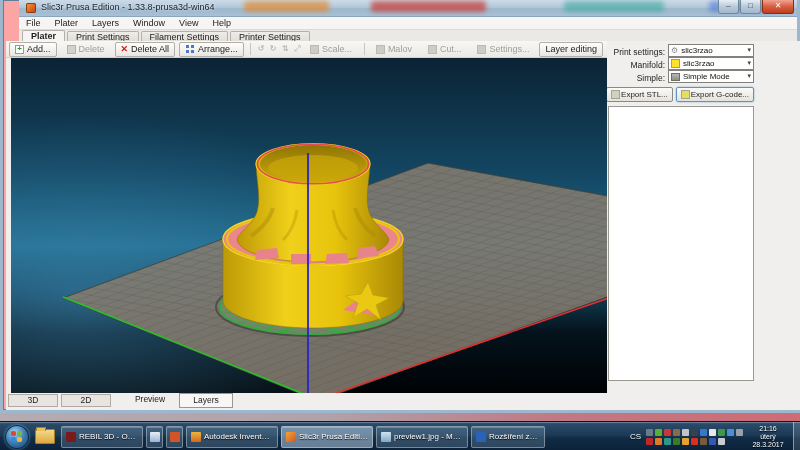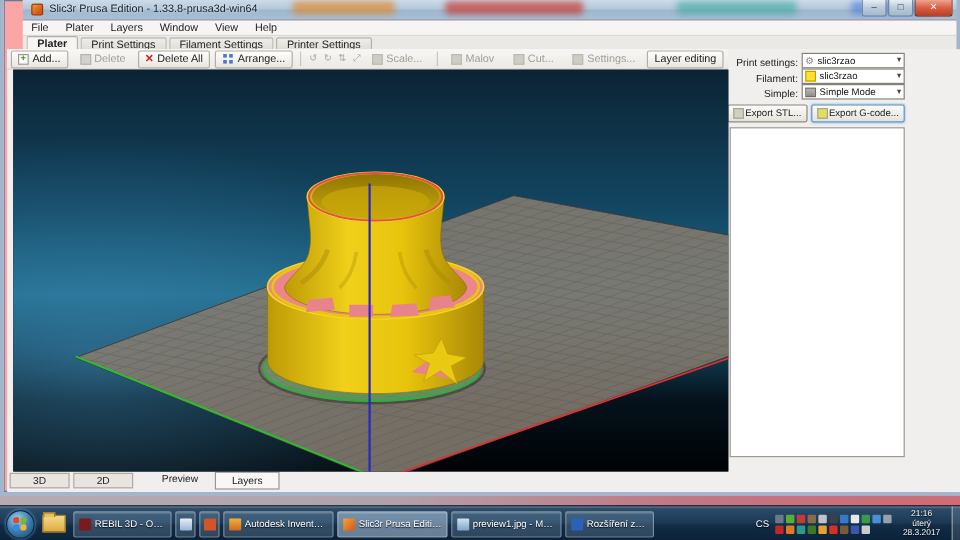--- a/index.html
+++ b/index.html
@@ -338,21 +338,21 @@
     <div class="panel">
       <div class="prow">
         <span class="plabel">Print settings:</span>
         <span class="combo">
           <span class="cicon c-gear">⚙</span>
           <span>slic3rzao</span>
           <span class="arrow">▾</span>
         </span>
       </div>
       <div class="prow">
-        <span class="plabel">Filament:</span>
+        <span class="plabel">Manifold:</span>
         <span class="combo">
           <span class="cicon c-fil"></span>
           <span>slic3rzao</span>
           <span class="arrow">▾</span>
         </span>
       </div>
       <div class="prow">
         <span class="plabel">Simple:</span>
         <span class="combo">
           <span class="cicon c-prn"></span>

